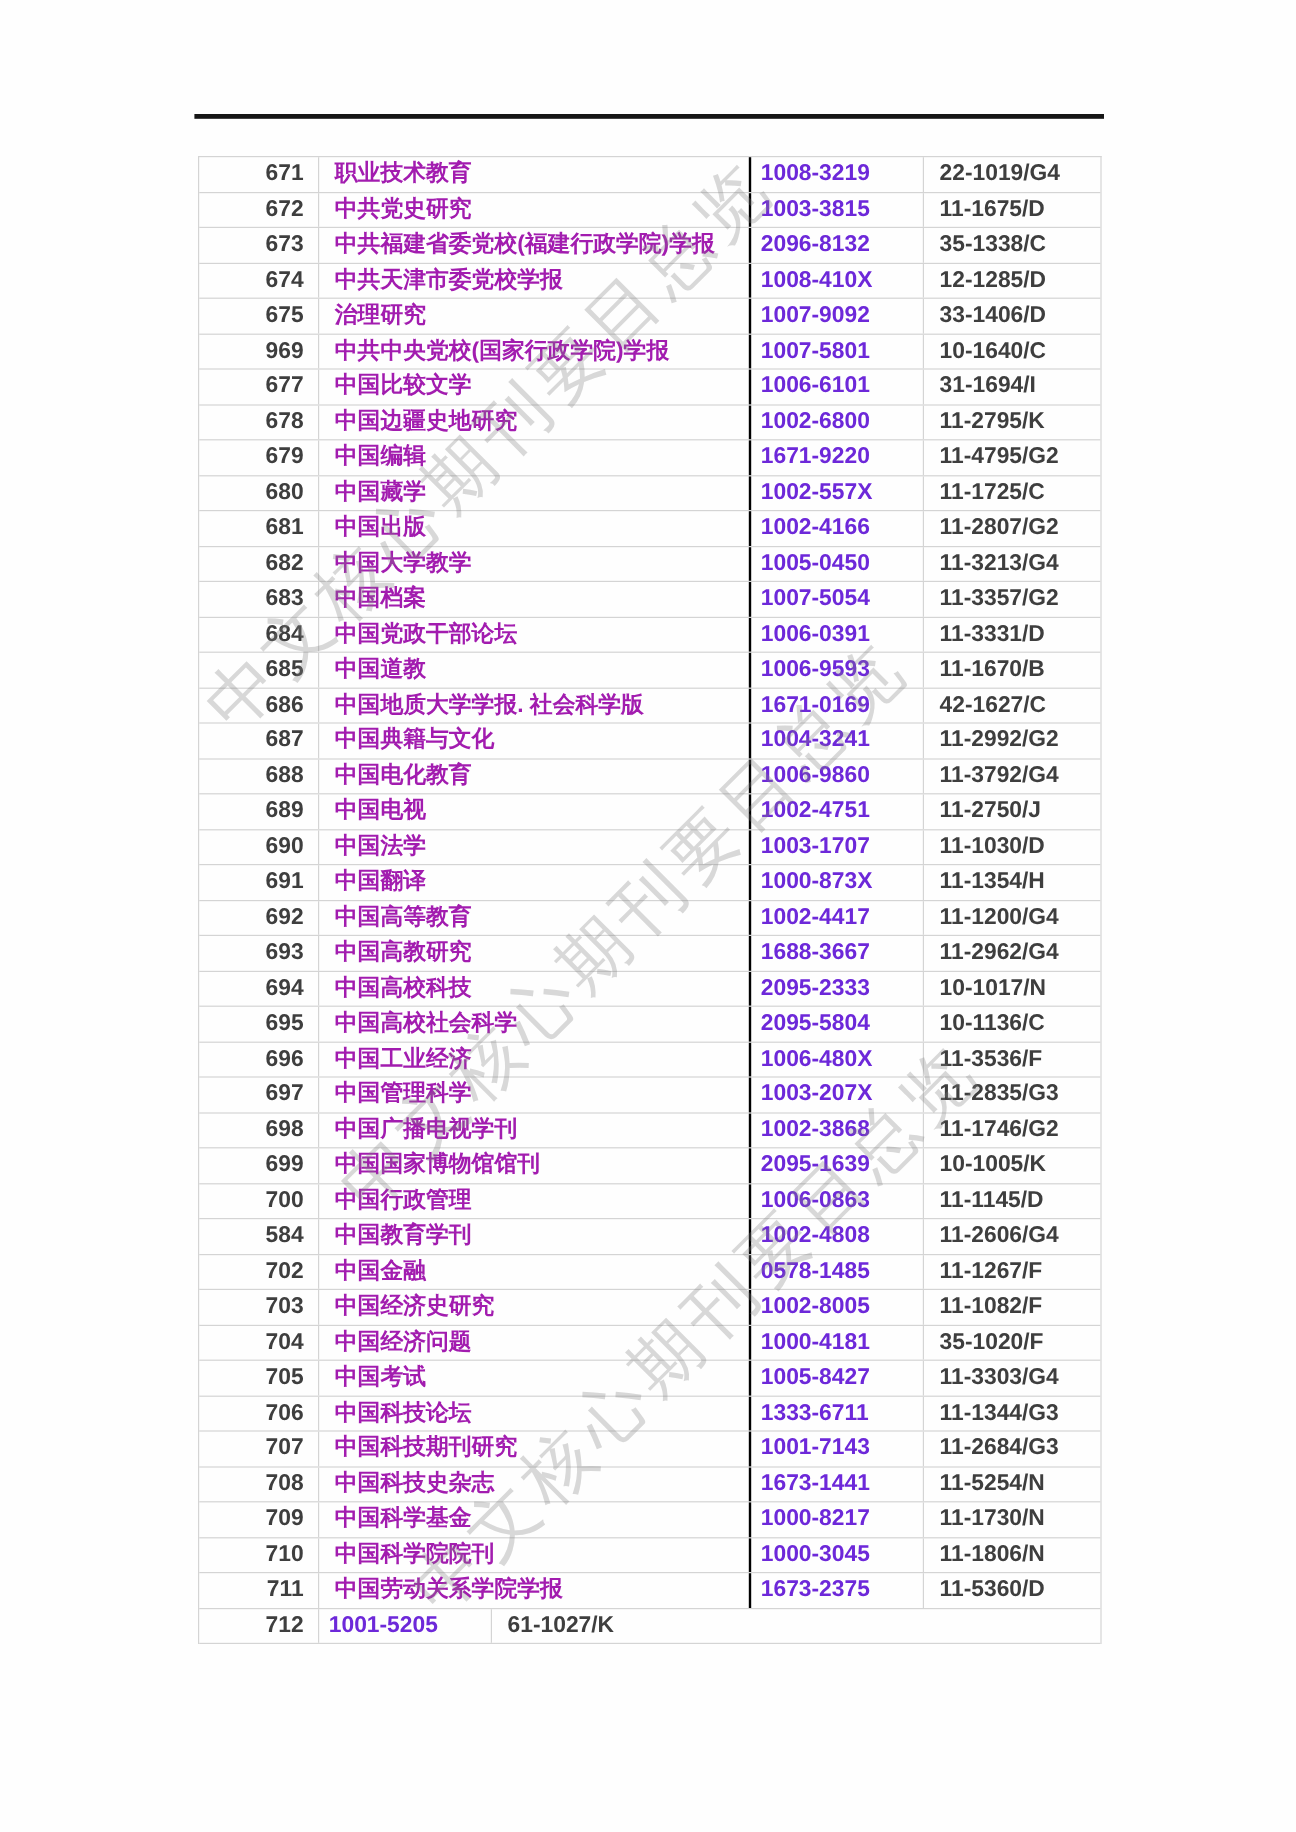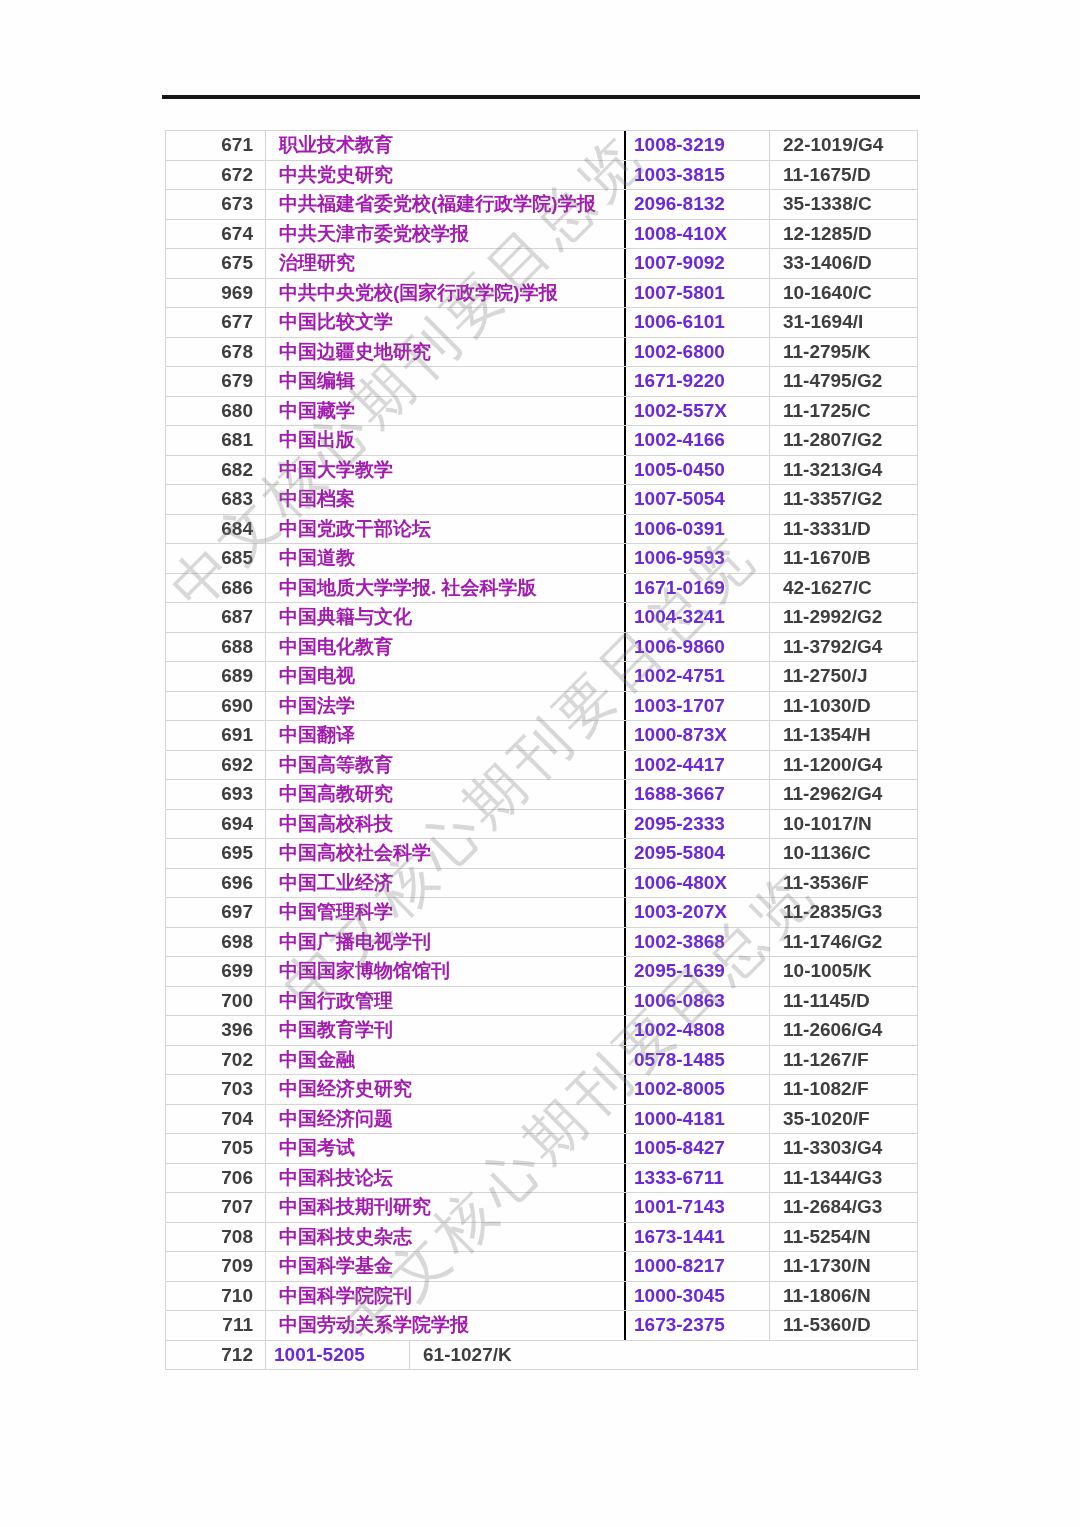--- a/index.html
+++ b/index.html
@@ -284,21 +284,21 @@
           <div class="cell c-issn">2095-1639</div>
           <div class="cell c-cn">10-1005/K</div>
         </div>
         <div class="jrow">
           <div class="cell c-no">700</div>
           <div class="cell c-title">中国行政管理</div>
           <div class="cell c-issn">1006-0863</div>
           <div class="cell c-cn">11-1145/D</div>
         </div>
         <div class="jrow">
-          <div class="cell c-no">396</div>
+          <div class="cell c-no">584</div>
           <div class="cell c-title">中国教育学刊</div>
           <div class="cell c-issn">1002-4808</div>
           <div class="cell c-cn">11-2606/G4</div>
         </div>
         <div class="jrow">
           <div class="cell c-no">702</div>
           <div class="cell c-title">中国金融</div>
           <div class="cell c-issn">0578-1485</div>
           <div class="cell c-cn">11-1267/F</div>
         </div>

